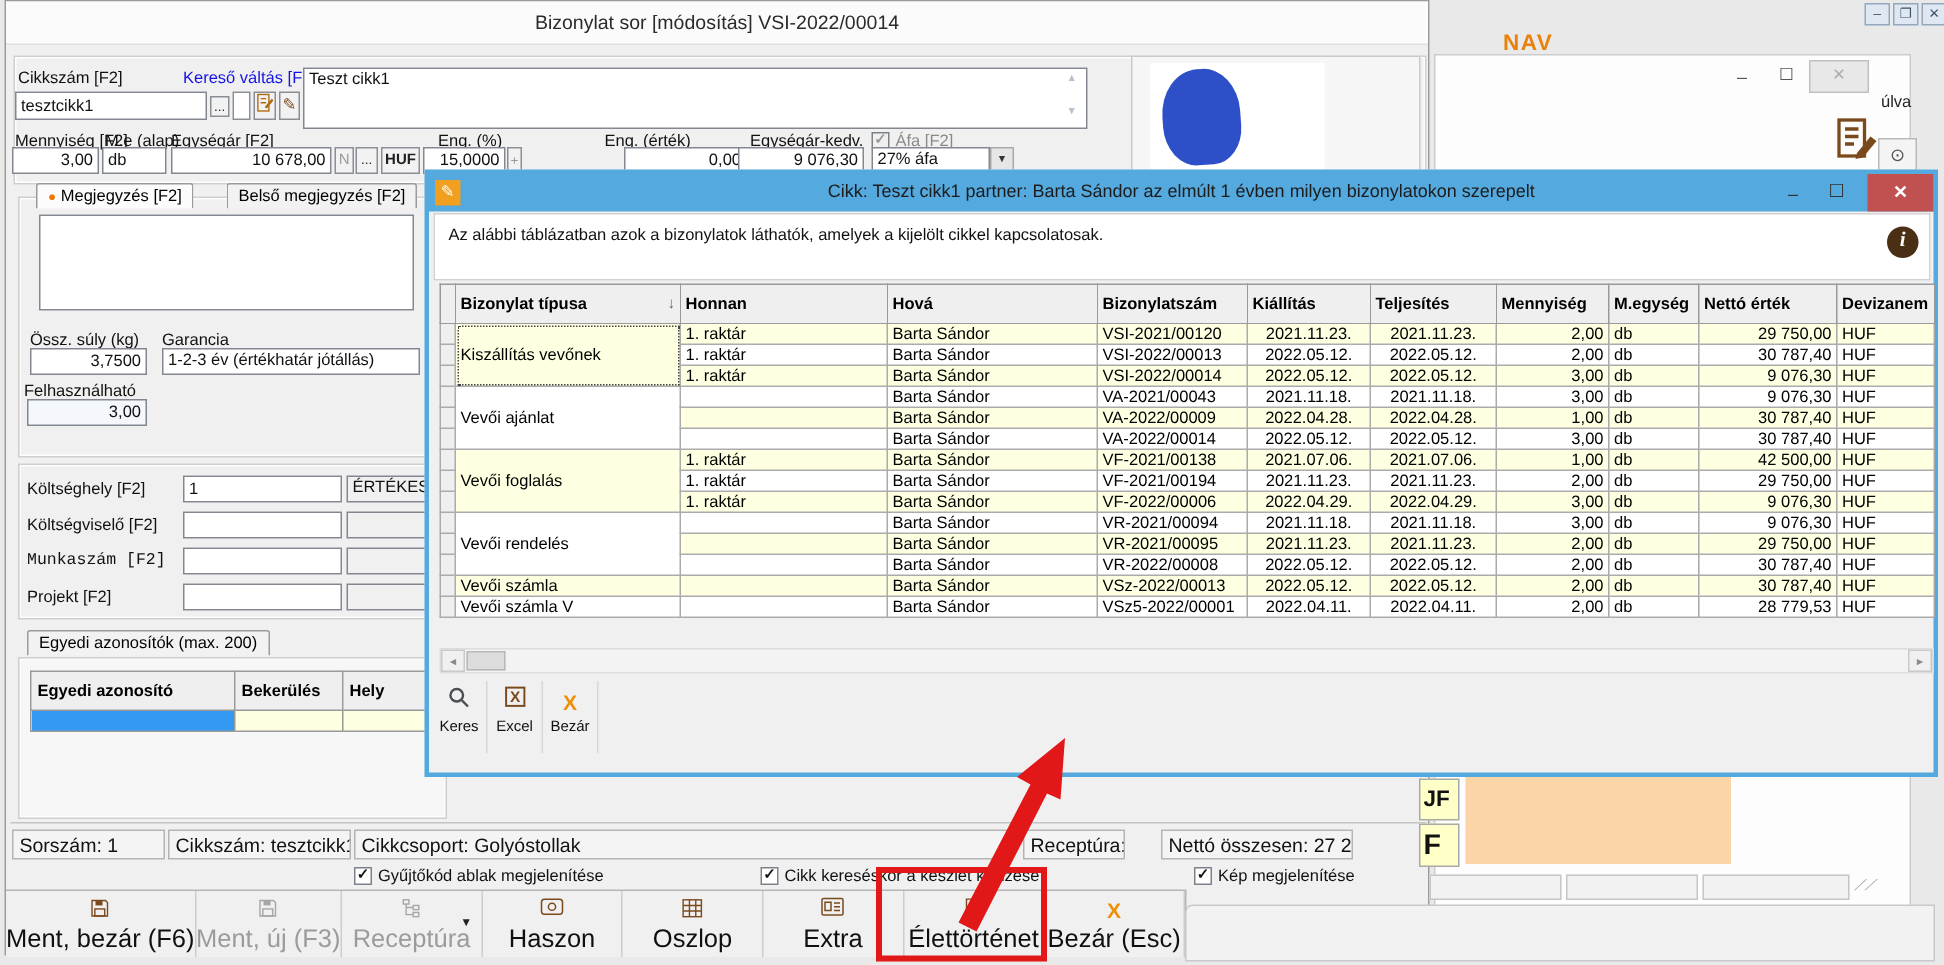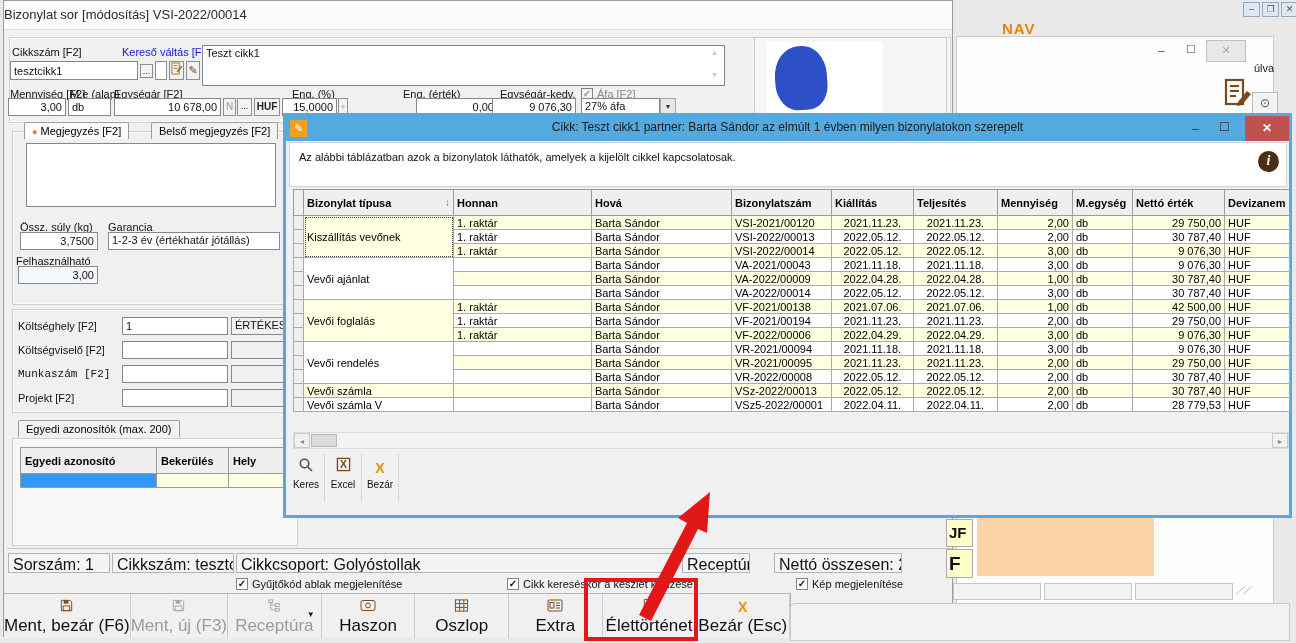--- a/index.html
+++ b/index.html
@@ -54,21 +54,21 @@
   #btnbar{display:flex;border-top:1px solid #b5b5b5;background:#f0f0f0;}
   .bbtn{flex:1;border-right:1px solid #cccccc;text-align:center;position:relative;padding-top:4px;box-sizing:border-box;}
   .bbtn .bico{height:18px;color:#7a4a1d;}
   .bbtn .blbl{font-size:17px;color:#101010;white-space:nowrap;}
   .bbtn.disabled .bico{color:#a6a6a6;}
   .bbtn.disabled .blbl{color:#9b9b9b;}
   .bico.orange{color:#ef8e0a;font-weight:bold;font-size:14px;line-height:18px;}
   .ddarr{position:absolute;right:6px;top:16px;font-size:8px;color:#222;}
   .x-glyph{font-weight:bold;font-size:14px;}
   
-  .statbox{border:1px solid #b4b4b4;background:#f4f4f4;font-size:16px;color:#111;padding:2px 4px;box-sizing:border-box;white-space:nowrap;overflow:hidden;}
+  .statbox{border:1px solid #b4b4b4;background:#f4f4f4;font-size:13px;color:#111;padding:2px 4px;box-sizing:border-box;white-space:nowrap;overflow:hidden;}
   .seg{border:1px solid #c6c6c6;background:#f2f2f2;box-sizing:border-box;}
   .yellowcell{background:#ffffc8;border:1px solid #a9a9a9;font-weight:bold;font-size:15px;color:#111;text-align:left;padding-left:2px;box-sizing:border-box;}
   #redrect{border:4px solid #e21717;z-index:60;}
   #egytable{border-collapse:collapse;table-layout:fixed;font-size:11px;}
   #egytable th,#egytable td{border:1px solid #9a9a9a;padding:2px 4px;text-align:left;white-space:nowrap;overflow:hidden;box-sizing:border-box;}
   #egytable th{background:#efefef;height:26px;font-weight:bold;}
   #egytable td{height:14px;background:#ffffe1;}
   #egytable td.sel{background:#3399f3;}
   .winctl{width:17px;height:15px;background:#dfe8f2;border:1px solid #93a8bd;font-size:9px;line-height:13px;text-align:center;color:#3c5268;box-sizing:border-box;}
 </style>
@@ -102,21 +102,21 @@
   <div class="abs yellowcell" style="left:946px;top:549px;width:27px;height:29px;z-index:2;font-size:19px;line-height:27px;">F</div>
   <div class="abs" style="left:977px;top:518px;width:177px;height:58px;background:#fbd4a7;z-index:2;"></div>
   <div class="abs seg" style="left:953px;top:583px;width:88px;height:17px;z-index:2;"></div>
   <div class="abs seg" style="left:1044px;top:583px;width:88px;height:17px;z-index:2;"></div>
   <div class="abs seg" style="left:1135px;top:583px;width:98px;height:17px;z-index:2;"></div>
   <div class="abs" style="left:1236px;top:585px;font-size:10px;color:#9a9a9a;font-style:italic;z-index:2;">⟋⟋</div>
   <div class="abs" style="left:790px;top:603px;width:500px;height:38px;background:#f2f2f2;border:1px solid #c9c9c9;border-radius:5px 0 0 0;z-index:3;box-sizing:border-box;"></div>
 
   <div class="abs win" style="left:3px;top:0;width:950px;height:637px;z-index:1;">
     <div class="abs" style="left:0;top:0;width:948px;height:28px;background:#fbfbfb;border-bottom:1px solid #e0e0e0;">
-      <div class="abs" style="left:0;right:0;top:6px;font-size:13px;color:#2b2b2b;">Bizonylat sor [módosítás] VSI-2022/00014</div>
+      <div class="abs" style="left:0;right:0;top:6px;text-align:center;font-size:13px;color:#2b2b2b;">Bizonylat sor [módosítás] VSI-2022/00014</div>
     </div>
 
     <div class="abs groupbox" style="left:5px;top:36px;width:940px;height:84px;"></div>
 
     <div class="abs lbl" style="left:8px;top:45px;">Cikkszám [F2]</div>
     <div class="abs" style="left:118px;top:45px;font-size:11px;color:#1414e0;">Kereső váltás [F9]</div>
     <input class="abs inp" style="left: 6px; top: 60px; width: 128px; height: 19px;" value="tesztcikk1">
     <div class="abs smallbtn" style="left:136px;top:63px;width:13px;height:14px;">...</div>
     <div class="abs smallbtn" style="left:151px;top:60px;width:12px;height:19px;background:#fff;"></div>
     <div class="abs smallbtn" style="left:165px;top:60px;width:15px;height:19px;color:#b06a10;">

